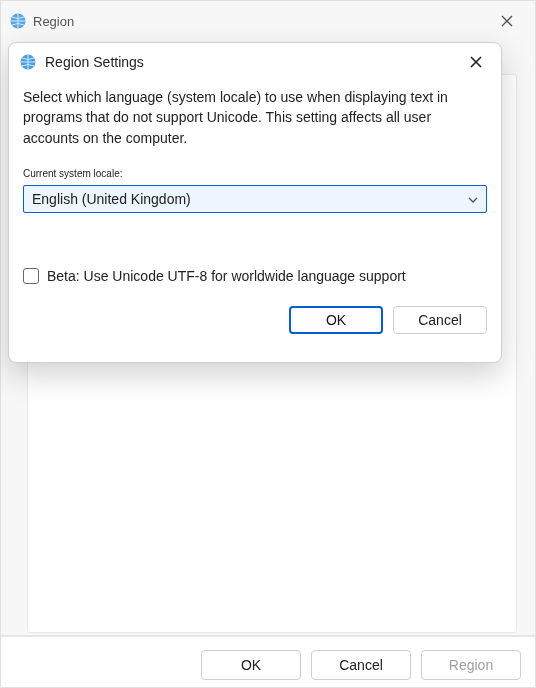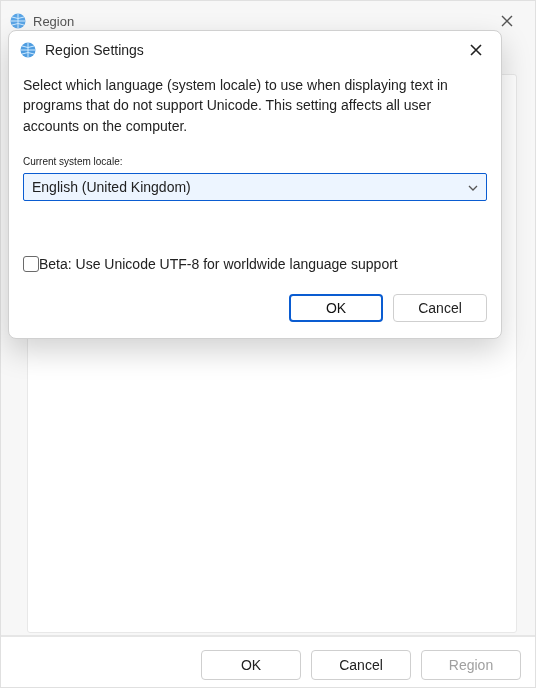--- a/index.html
+++ b/index.html
@@ -110,21 +110,21 @@
       display: flex;
       align-items: center;
       justify-content: center;
     }
     .parent-footer .btn.disabled { color: #a0a0a0; }
 
     
     .dialog {
       position: absolute;
       left: 8px;
-      top: 30px;
+      top: 42px;
       width: 494px;
       background: #fff;
       border: 1px solid #d0d0d0;
       border-radius: 8px;
       box-shadow: 0 12px 30px rgba(0,0,0,0.18);
       overflow: hidden;
     }
     .dialog-header {
       height: 38px;
       display: flex;
@@ -137,21 +137,21 @@
       color: #222;
     }
     .dialog-close {
       margin-left: auto;
       width: 34px; height: 28px;
       display: flex; align-items: center; justify-content: center;
       font-size: 13px; color: #222;
       border-radius: 4px;
     }
     .dialog-body {
-      padding: 6px 14px 16px 14px;
+      padding: 6px 14px 28px 14px;
     }
     .dialog-desc {
       font-size: 14px;
       color: #222;
       line-height: 1.45;
     }
     .locale-label {
       margin-top: 20px;
       font-size: 10px;
       color: #222;
@@ -172,21 +172,21 @@
     .locale-select .chev {
       margin-left: auto;
       color: #555;
       font-size: 11px;
     }
 
     .beta-row {
       margin-top: 55px;
       display: flex;
       align-items: center;
-      gap: 0;
+      gap: 8px;
     }
     .chk {
       width: 16px; height: 16px;
       border: 1.5px solid #6a6a6a;
       border-radius: 3px;
       background: #fff;
     }
     .beta-row .beta-label { font-size: 14px; color: #222; }
 
     .dialog-buttons {

